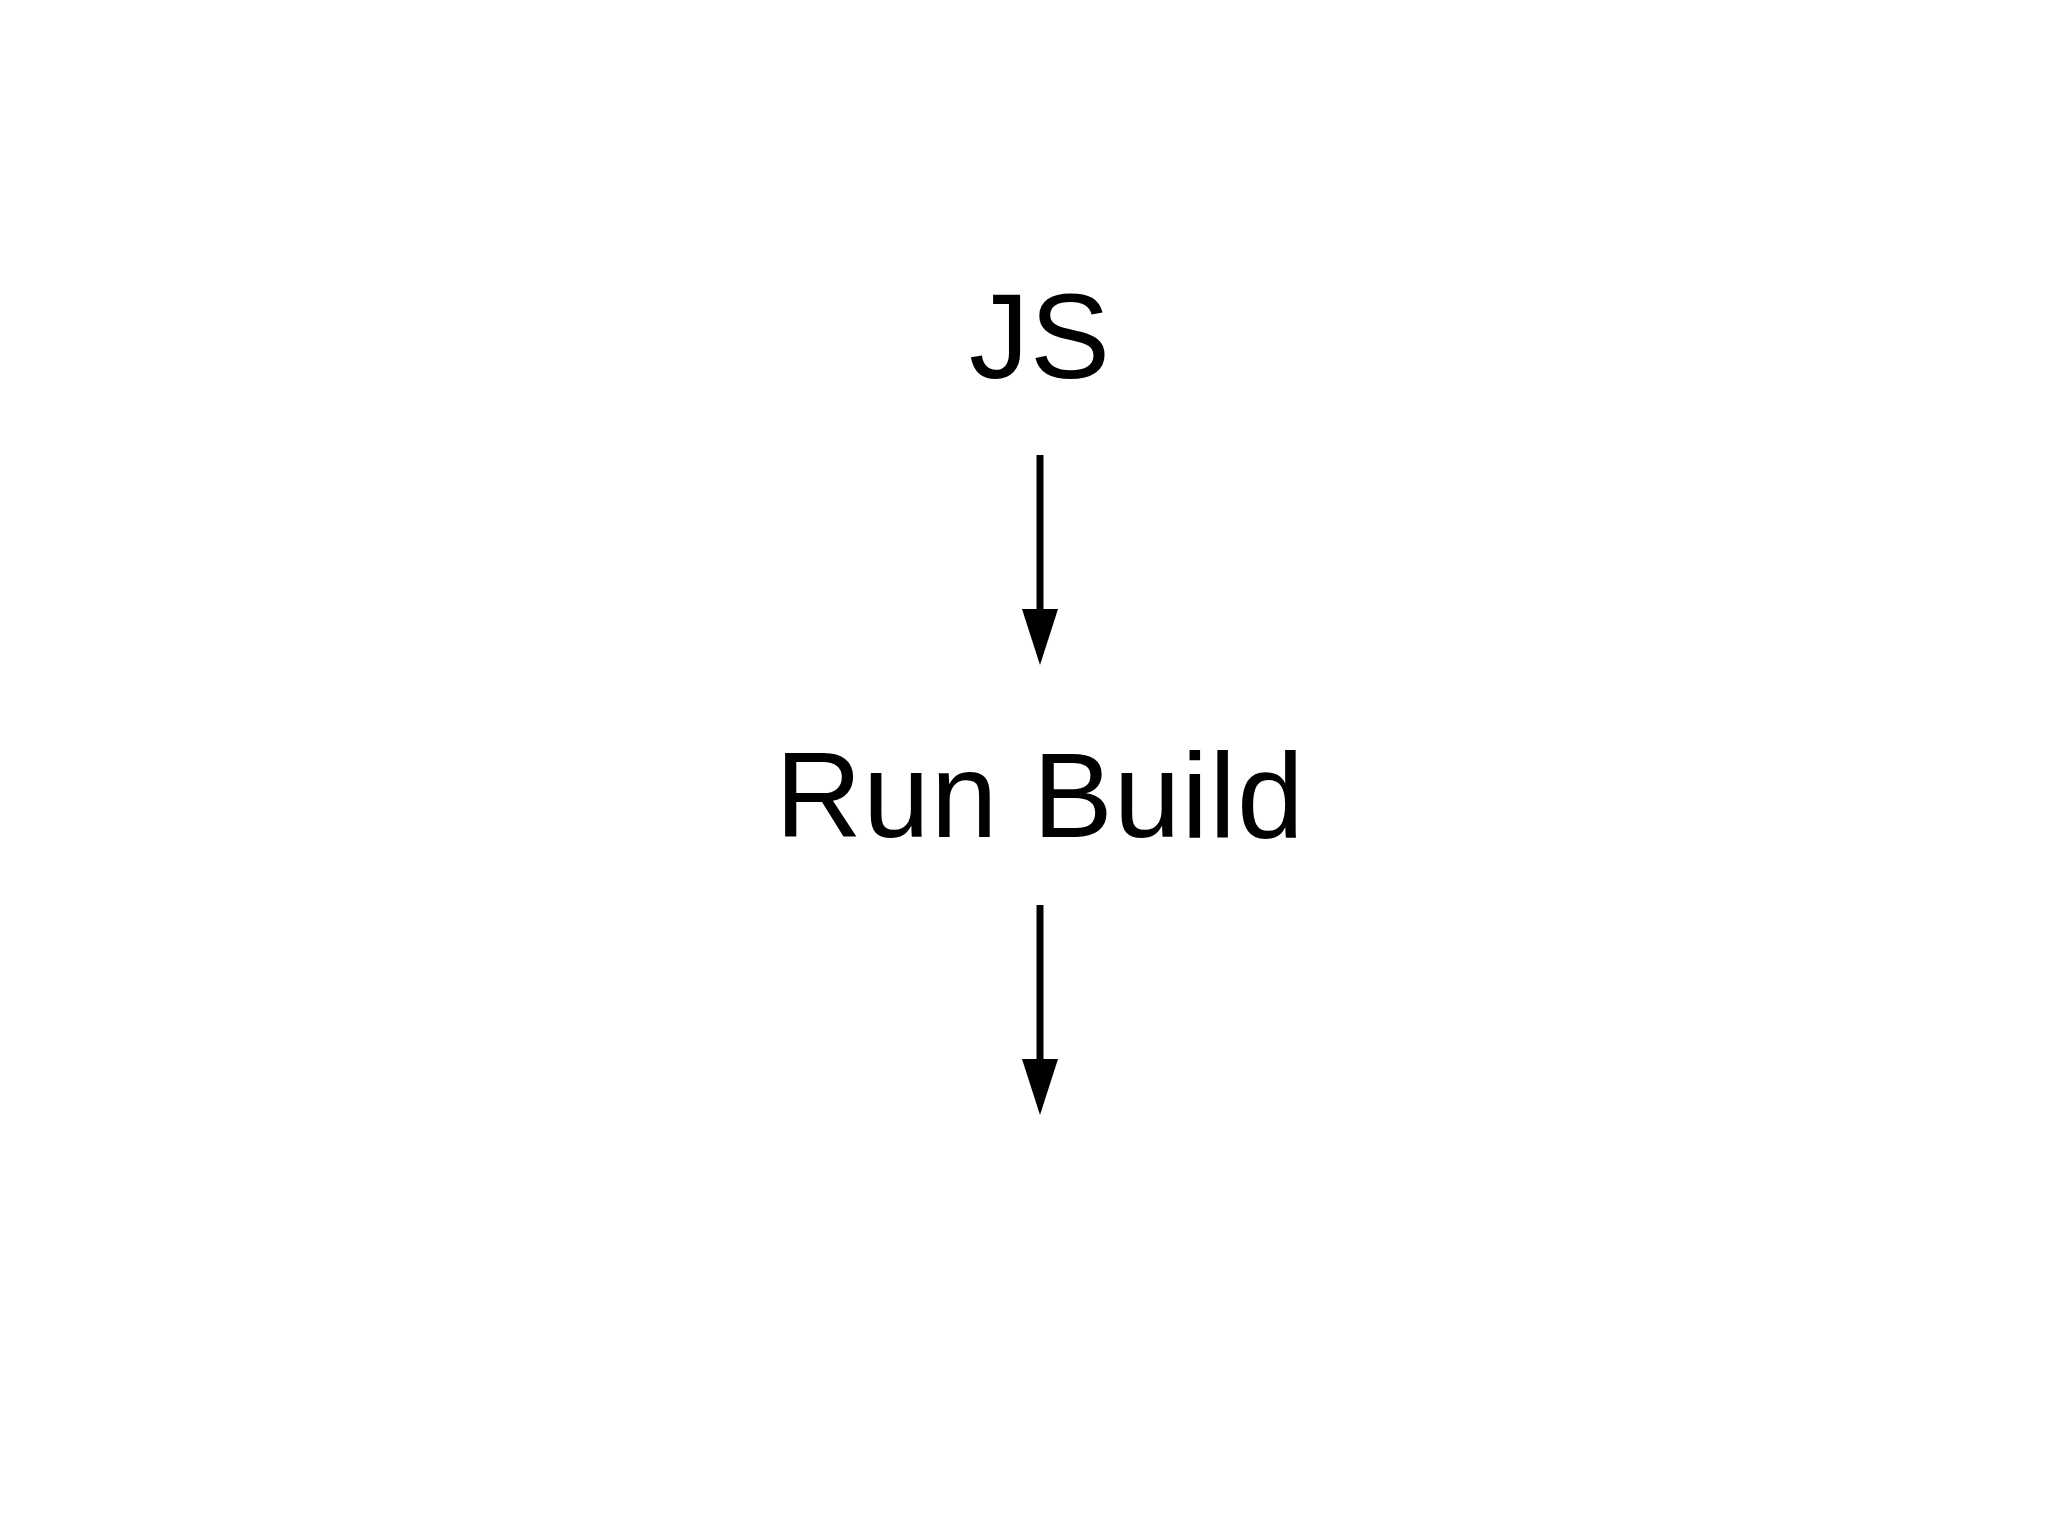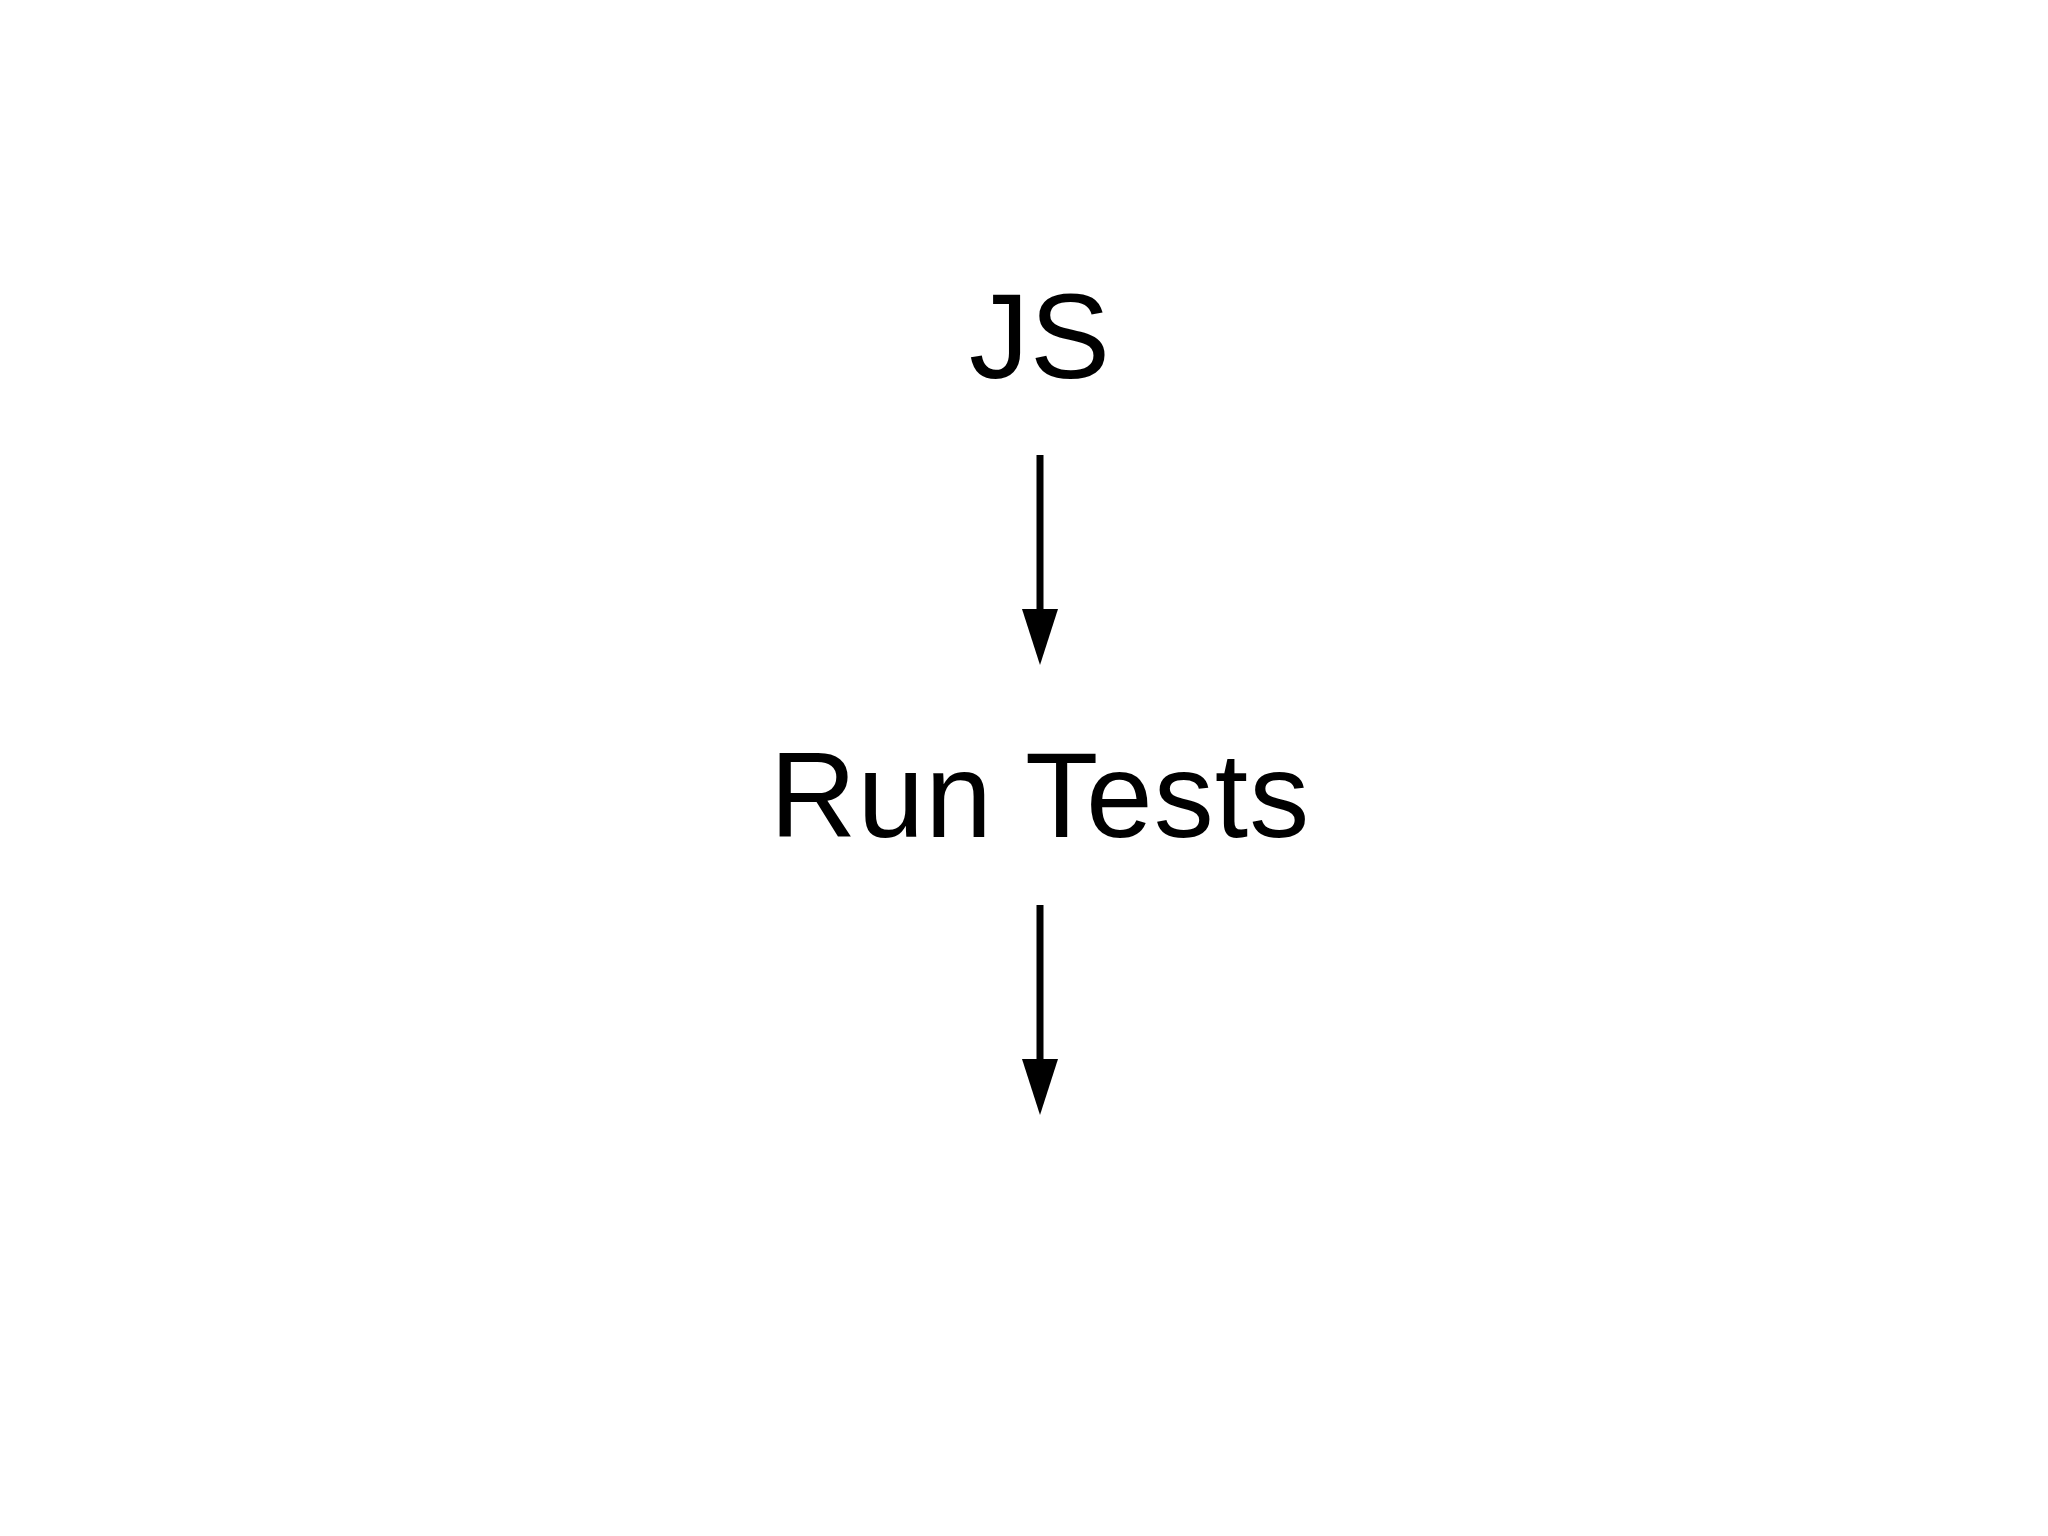--- a/index.html
+++ b/index.html
@@ -47,21 +47,21 @@
 <div class="slide">
   <div class="flow">
 
     <div class="node node-1">JS</div>
 
     <svg class="arrow arrow-1" width="46" height="210" viewBox="0 0 46 210" xmlns="http://www.w3.org/2000/svg">
       <line x1="23" y1="0" x2="23" y2="158" stroke="#000000" stroke-width="7"></line>
       <polygon points="23,210 5,154 41,154" fill="#000000"></polygon>
     </svg>
 
-    <div class="node node-2">Run Tests</div>
+    <div class="node node-2">Run Build</div>
 
     <svg class="arrow arrow-2" width="46" height="210" viewBox="0 0 46 210" xmlns="http://www.w3.org/2000/svg">
       <line x1="23" y1="0" x2="23" y2="158" stroke="#000000" stroke-width="7"></line>
       <polygon points="23,210 5,154 41,154" fill="#000000"></polygon>
     </svg>
 
 
   </div>
 </div>
 

